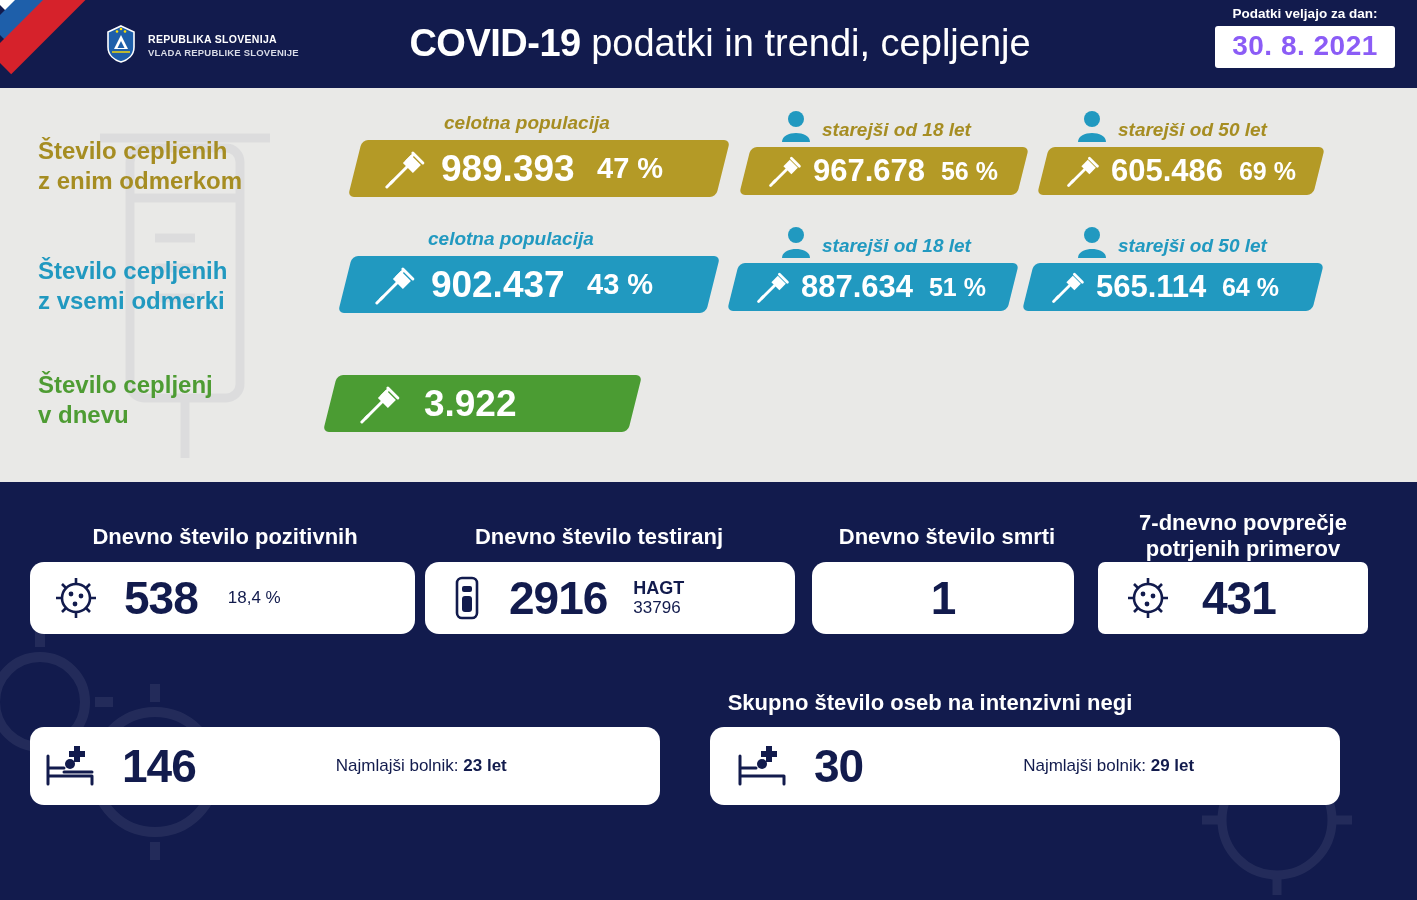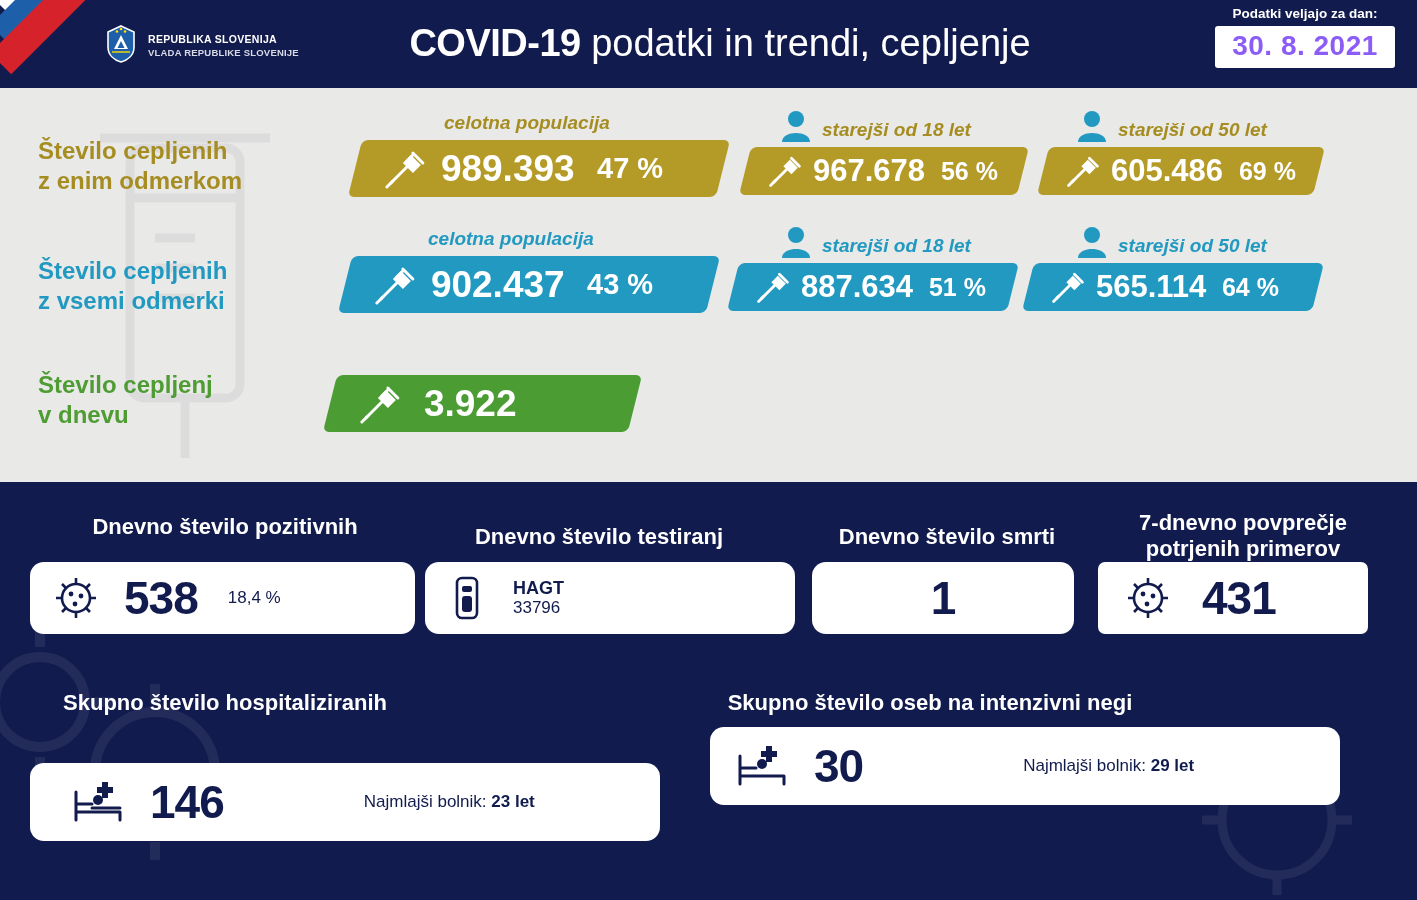--- a/index.html
+++ b/index.html
@@ -346,21 +346,21 @@
         <path d="M185 80 v-18 M185 220 v18 M115 150 h-18 M255 150 h18"></path>
       </g>
     </svg>
     <svg class="bwm" style="right:30px; bottom:-20px;" width="220" height="200" viewBox="0 0 220 200">
       <g stroke="#ffffff" stroke-width="9" fill="none">
         <circle cx="110" cy="100" r="55"></circle>
         <path d="M110 45 v-20 M110 155 v20 M55 100 h-20 M165 100 h20"></path>
       </g>
     </svg>
 
-    <div class="b-title" style="left:30px; top:32px; width:390px;">Dnevno število pozitivnih</div>
+    <div class="b-title" style="left:30px; top:42px; width:390px;">Dnevno število pozitivnih</div>
     <div class="b-title" style="left:414px; top:42px; width:370px;">Dnevno število testiranj</div>
     <div class="b-title" style="left:812px; top:42px; width:270px;">Dnevno število smrti</div>
     <div class="b-title" style="left:1098px; top:28px; width:290px;">
       <div>7-dnevno povprečje</div>
       <div>potrjenih primerov</div>
     </div>
 
     <div class="card" style="left:30px; top:80px; width:385px; height:72px; padding-left:22px;">
       <svg width="48" height="48" viewBox="0 0 48 48" style="flex:none;">
         <g stroke="#121b4d" stroke-width="2.6" fill="none">
@@ -374,20 +374,21 @@
       <span class="big" style="margin-left:24px;">538</span>
       <span class="sub" style="margin-left:30px;">18,4 %</span>
     </div>
 
     <div class="card" style="left:425px; top:80px; width:370px; height:72px; padding-left:22px;">
       <svg width="40" height="48" viewBox="0 0 40 48" style="flex:none;">
         <rect x="10" y="4" width="20" height="40" rx="5" stroke="#121b4d" stroke-width="2.6" fill="none"></rect>
         <rect x="15" y="12" width="10" height="6" rx="2" fill="#121b4d"></rect>
         <rect x="15" y="22" width="10" height="16" rx="3" fill="#121b4d"></rect>
       </svg>
+      <span class="big" style="margin-left:22px;">2916</span>
       <span class="hagt" style="margin-left:26px;">
         <div class="t1">HAGT</div>
         <div class="t2">33796</div>
       </span>
     </div>
 
     <div class="card" style="left:812px; top:80px; width:262px; height:72px; justify-content:center;">
       <span class="big">1</span>
     </div>
 
@@ -397,24 +398,23 @@
           <circle cx="24" cy="24" r="14"></circle>
           <path d="M24 10 v-6 M24 38 v6 M10 24 h-6 M38 24 h6 M14 14 l-4 -4 M34 14 l4 -4 M14 34 l-4 4 M34 34 l4 4"></path>
         </g>
         <circle cx="19" cy="20" r="2.4" fill="#121b4d"></circle>
         <circle cx="29" cy="22" r="2.4" fill="#121b4d"></circle>
         <circle cx="23" cy="30" r="2.4" fill="#121b4d"></circle>
       </svg>
       <span class="big" style="margin-left:30px;">431</span>
     </div>
 
-    <div class="b-title" style="left:30px; top:208px; width:390px;">Skupno število hospitaliziranih</div>
     <div class="b-title" style="left:700px; top:208px; width:460px;">Skupno število oseb na intenzivni negi</div>
 
-    <div class="card" style="left:30px; top:245px; width:630px; height:78px; padding-left:42px;margin-top:36px;">
+    <div class="card" style="left:30px; top:245px; width:630px; height:78px; padding-left:14px;">
       <svg width="52" height="48" viewBox="0 0 52 48" style="flex:none;">
         <g stroke="#121b4d" stroke-width="3" fill="none" stroke-linecap="round">
           <path d="M4 14 v28 M4 34 h44 M48 34 v8 M4 26 h16"></path>
           <circle cx="26" cy="22" r="5" fill="#121b4d" stroke="none"></circle>
           <path d="M20 30 h28 a0 0 0 0 0 0 0"></path>
         </g>
         <rect x="30" y="4" width="6" height="16" fill="#121b4d"></rect>
         <rect x="25" y="9" width="16" height="6" fill="#121b4d"></rect>
       </svg>
       <span class="big" style="margin-left:26px;">146</span>

